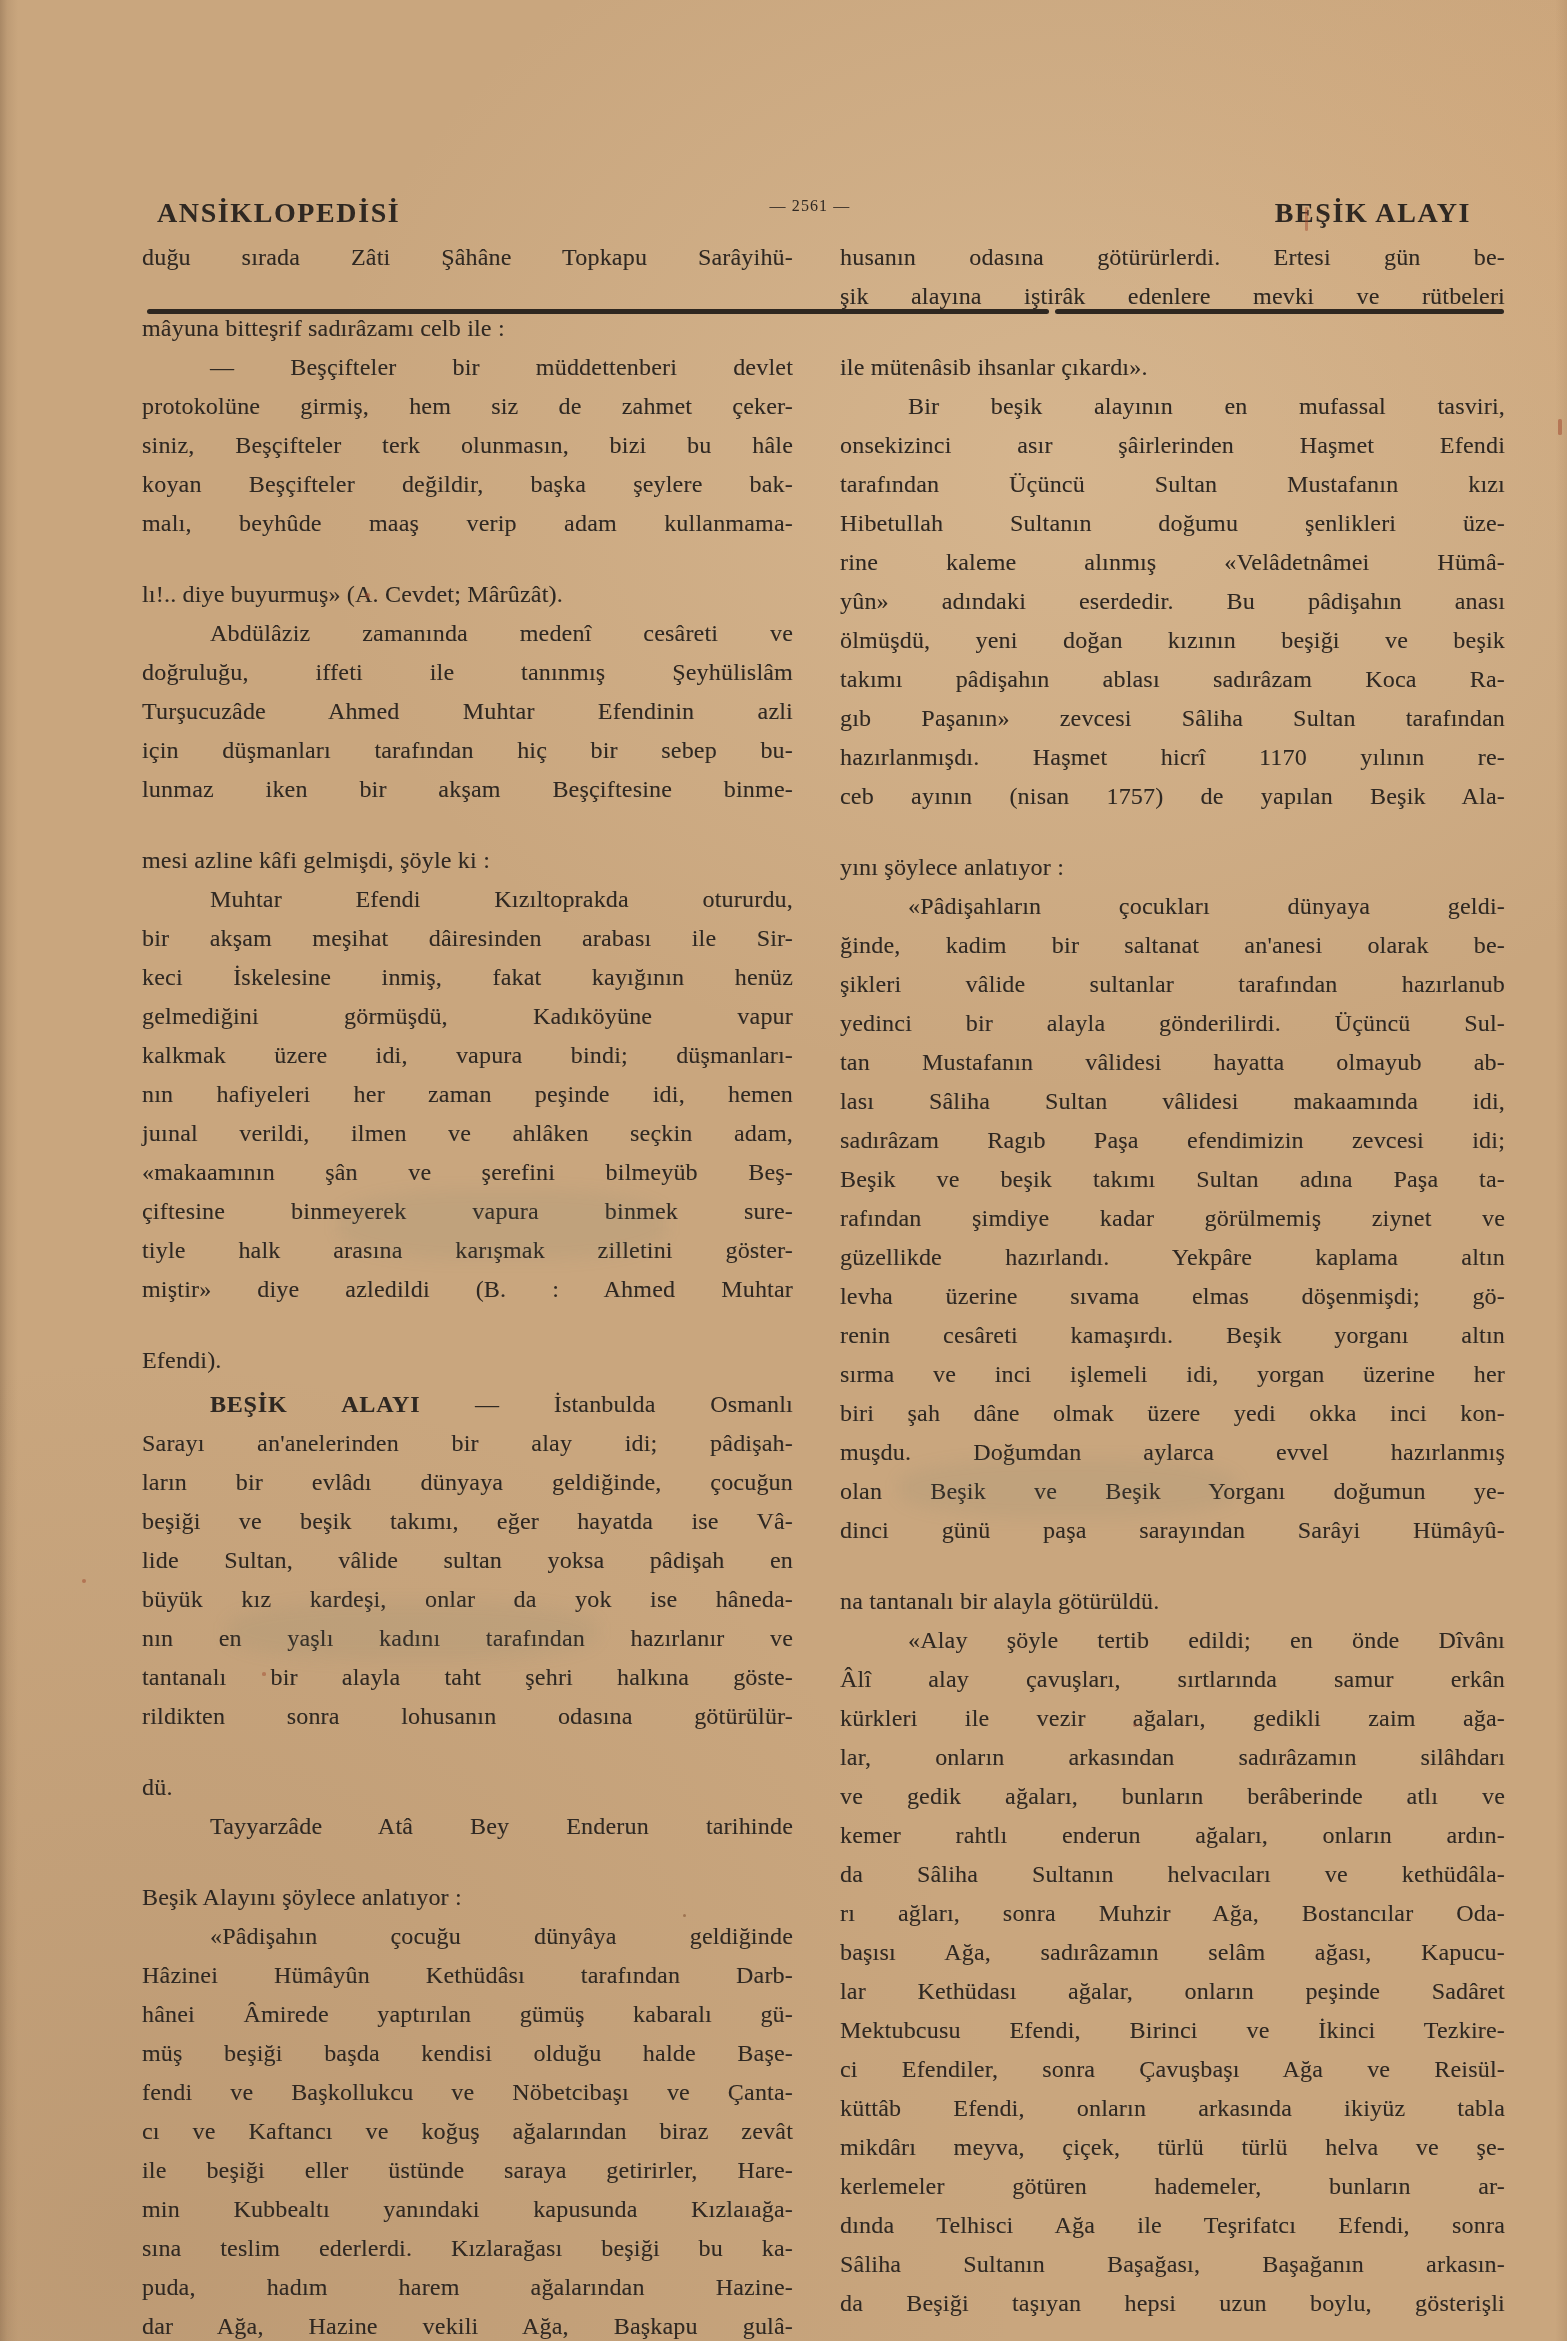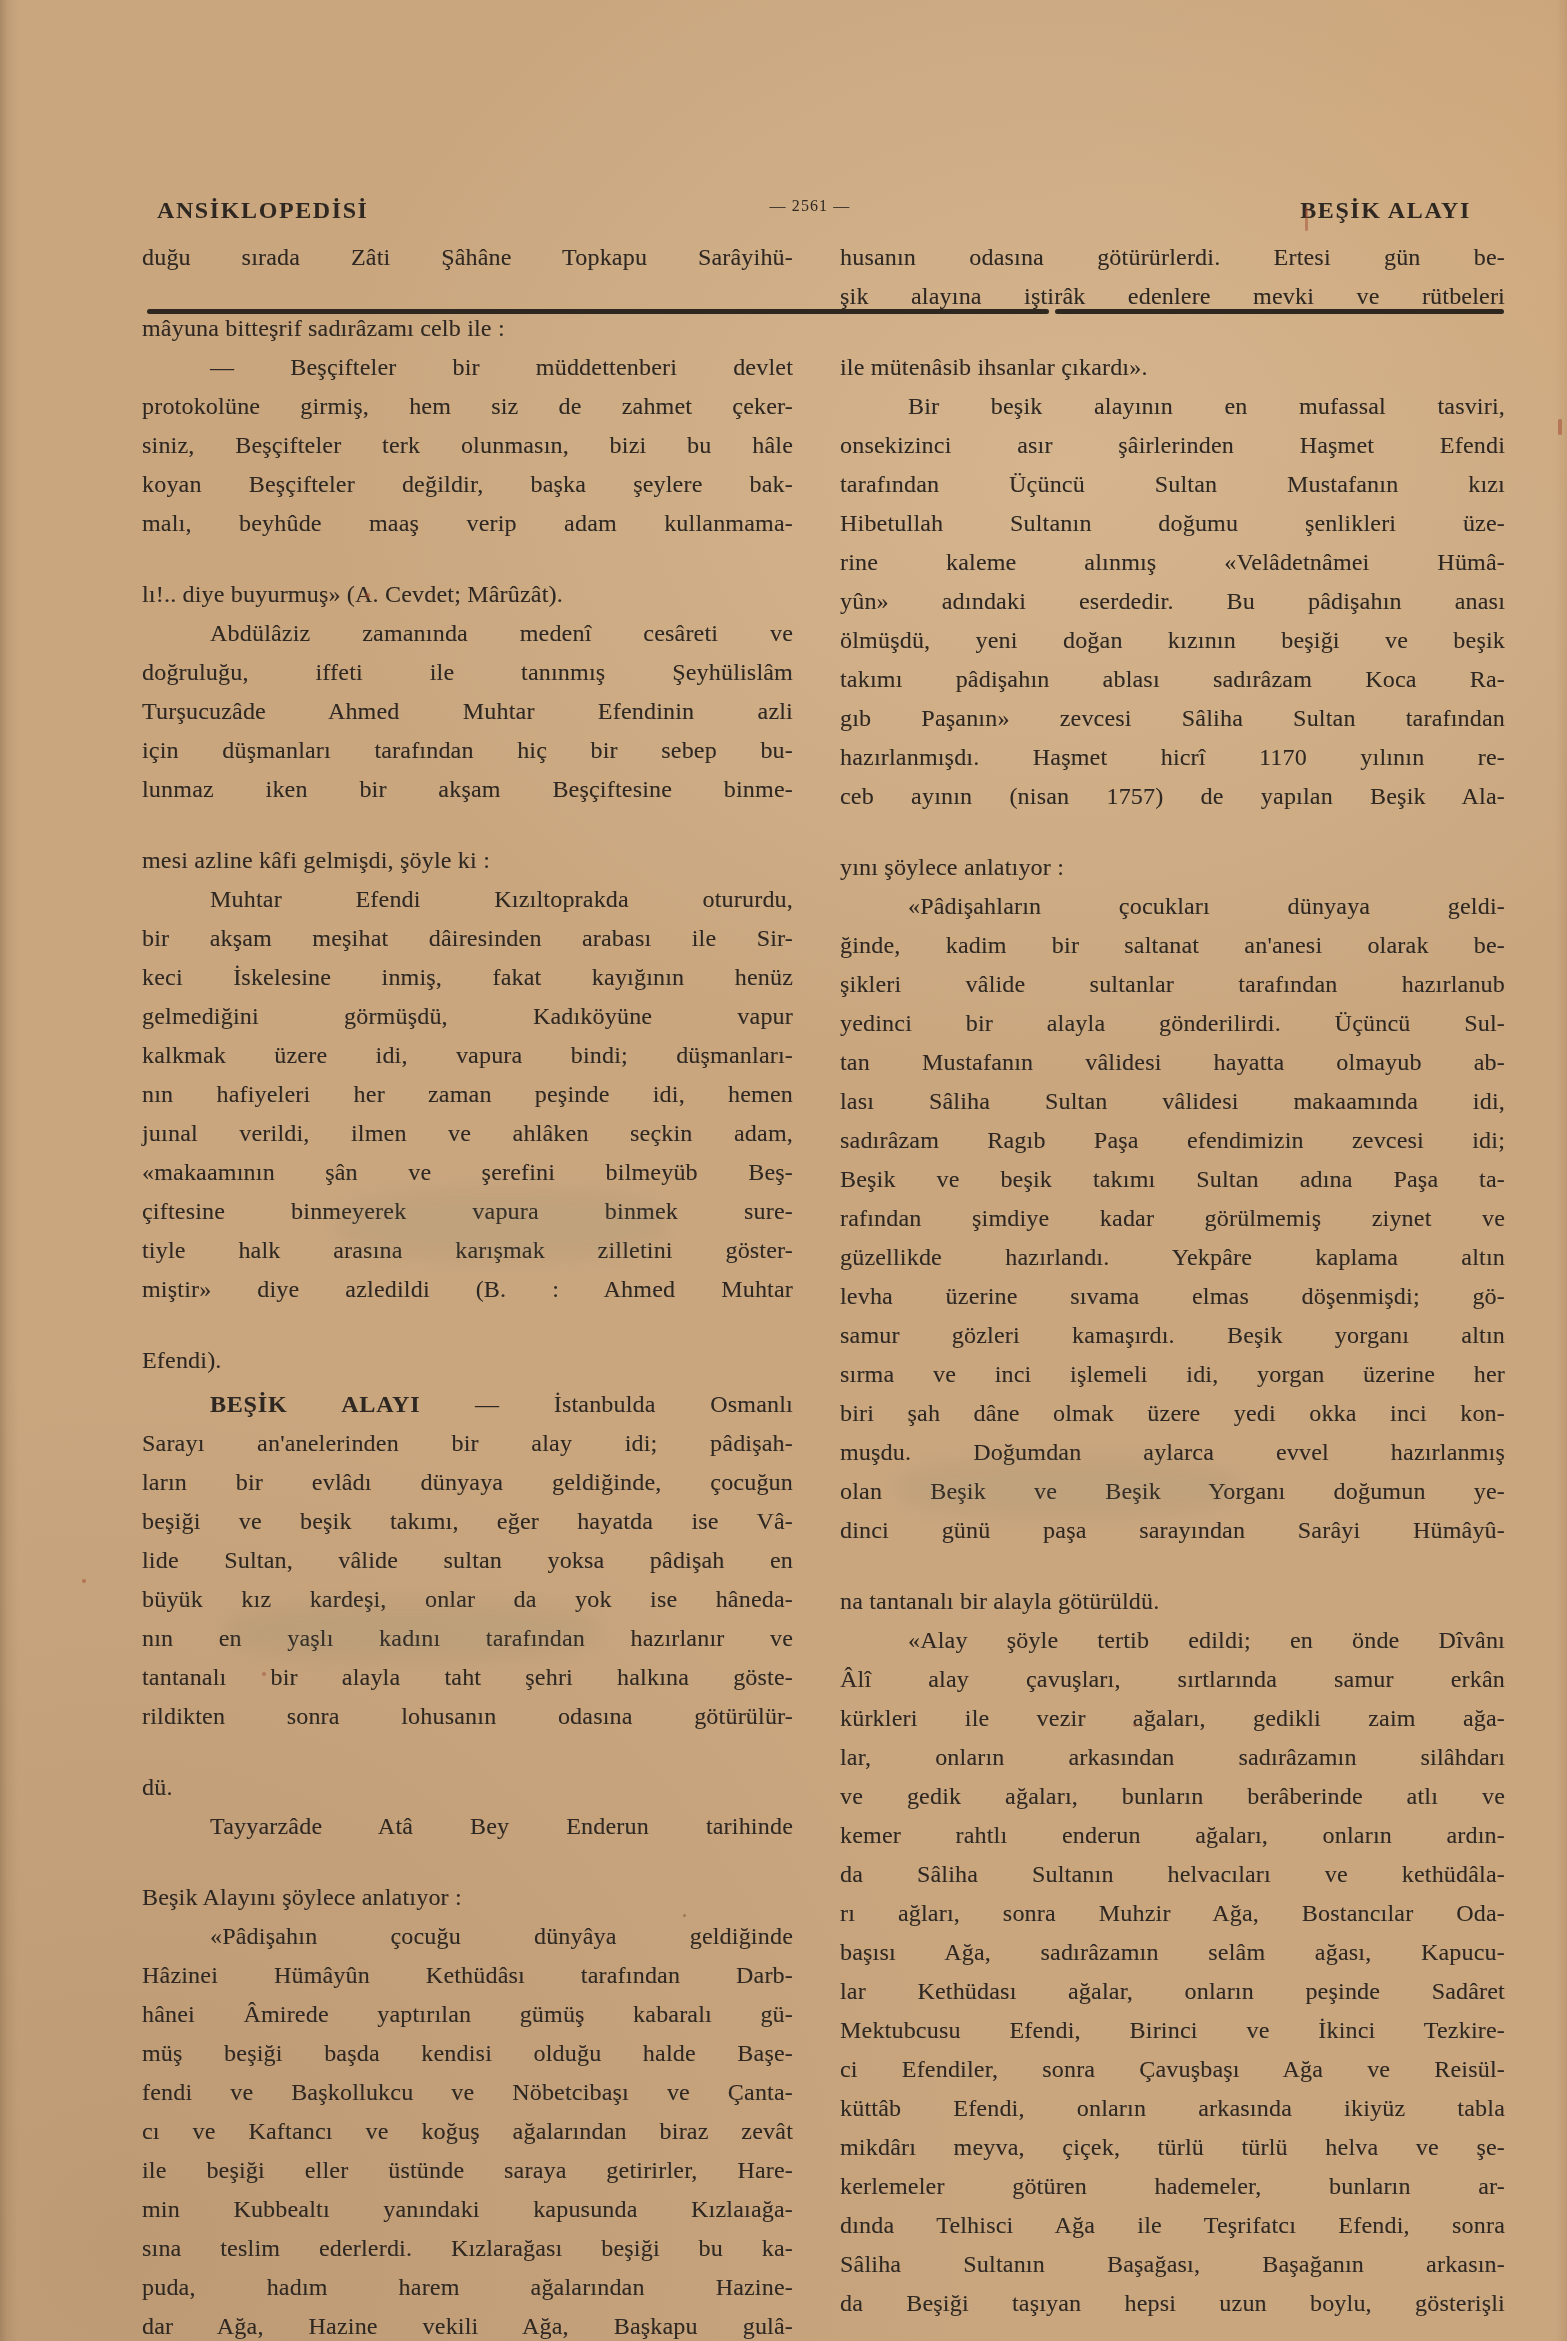--- a/index.html
+++ b/index.html
@@ -14,21 +14,21 @@
       radial-gradient(ellipse 1375px 1375px at 8% 96%, rgba(146,112,80,.22), rgba(146,112,80,0) 65%),
       radial-gradient(ellipse 740px 529px at 100% 8%, rgba(214,166,116,.35), rgba(214,166,116,0) 70%),
       linear-gradient(90deg, rgba(110,82,56,.35) 0px, rgba(110,82,56,.12) 7.4px, rgba(110,82,56,0) 18px),
       linear-gradient(270deg, rgba(130,95,60,.18) 0px, rgba(130,95,60,0) 11.6px),
       #c9a67e;
     font-family:"Liberation Serif","DejaVu Serif",serif;
     color:#2f2822;
   }
   
   .hdr-item{position:absolute;top:197px;white-space:nowrap;}
-  .hdr-side{font-weight:bold;font-size:24px;letter-spacing:1.6px;}
+  .hdr-side{font-weight:bold;font-size:28px;letter-spacing:1.6px;}
   .hdr-left{left:157px;}
   .hdr-center{left:810px;transform:translateX(-50%);font-size:16px;letter-spacing:1.1px;}
   .hdr-right{right:96px;}
   .rule{position:absolute;top:309px;height:4.8px;background:#2e2720;border-radius:2.6px;}
   .rule.seg1{left:147px;width:902px;}
   .rule.seg2{left:1055px;width:449px;}
   
   .col{position:absolute;top:238px;font-size:24px;line-height:39px;
        letter-spacing:0.2px;
        text-shadow:0.3px 0.3px 0 rgba(47,40,34,.22);}
@@ -128,21 +128,21 @@
       <div class="line">ğinde, kadim bir saltanat an'anesi olarak be-</div>
       <div class="line">şikleri vâlide sultanlar tarafından hazırlanub</div>
       <div class="line">yedinci bir alayla gönderilirdi. Üçüncü Sul-</div>
       <div class="line">tan Mustafanın vâlidesi hayatta olmayub ab-</div>
       <div class="line">lası Sâliha Sultan vâlidesi makaamında idi,</div>
       <div class="line">sadırâzam Ragıb Paşa efendimizin zevcesi idi;</div>
       <div class="line">Beşik ve beşik takımı Sultan adına Paşa ta-</div>
       <div class="line">rafından şimdiye kadar görülmemiş ziynet ve</div>
       <div class="line">güzellikde hazırlandı. Yekpâre kaplama altın</div>
       <div class="line">levha üzerine sıvama elmas döşenmişdi; gö-</div>
-      <div class="line">samur gözleri kamaşırdı. Beşik yorganı altın</div>
+      <div class="line">renin cesâreti kamaşırdı. Beşik yorganı altın</div>
       <div class="line">sırma ve inci işlemeli idi, yorgan üzerine her</div>
       <div class="line">biri şah dâne olmak üzere yedi okka inci kon-</div>
       <div class="line">muşdu. Doğumdan aylarca evvel hazırlanmış</div>
       <div class="line">olan Beşik ve Beşik Yorganı doğumun ye-</div>
       <div class="line">dinci günü paşa sarayından Sarâyi Hümâyû-</div>
       <div class="line end">na tantanalı bir alayla götürüldü.</div>
       <div class="line indent">«Alay şöyle tertib edildi; en önde Dîvânı</div>
       <div class="line">Âlî alay çavuşları, sırtlarında samur erkân</div>
       <div class="line">kürkleri ile vezir ağaları, gedikli zaim ağa-</div>
       <div class="line">lar, onların arkasından sadırâzamın silâhdarı</div>

